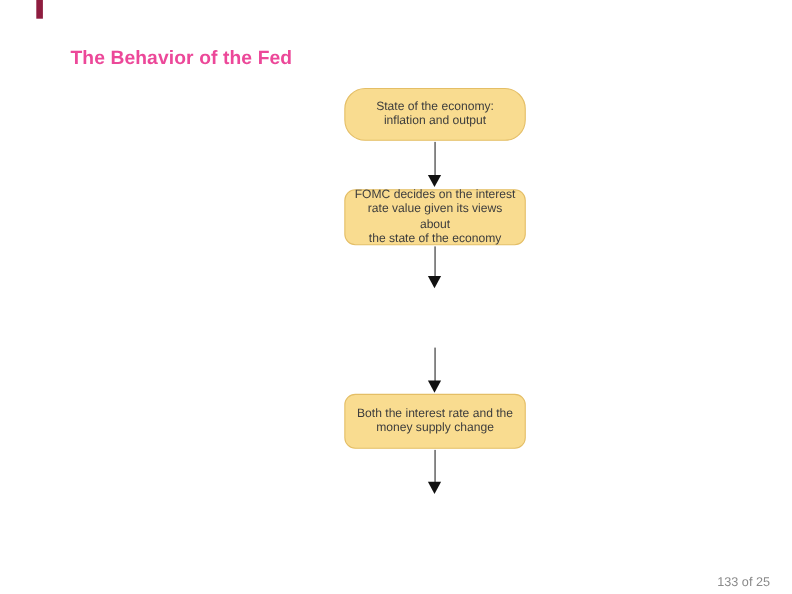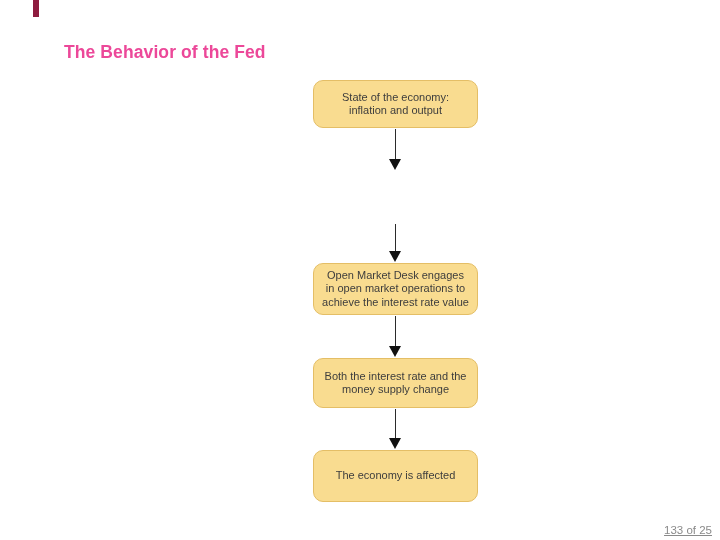--- a/index.html
+++ b/index.html
@@ -44,21 +44,21 @@
     display: flex;
     align-items: center;
     justify-content: center;
     text-align: center;
     color: #3d3d3d;
     font-size: 11px;
     line-height: 13.5px;
     white-space: pre-line;
     padding: 2px 6px;
   }
-  .box-1 { top: 80px;  height: 48px; }
+  .box-1 { top: 80px;  height: 48px; border-radius: 19px; }
   .box-2 { top: 172px; height: 51px; }
   .box-3 { top: 263px; height: 52px; }
   .box-4 { top: 358px; height: 50px; }
   .box-5 { top: 450px; height: 52px; }
 
   .flow-arrow {
     position: absolute;
     left: 389px;
     width: 13px;
   }
@@ -106,61 +106,59 @@
     font-weight: bold;
     color: #9b1a4d;
   }
   .fig-title {
     margin-left: 7px;
     color: #3b3b3b;
   }
 
   .page-indicator {
     position: absolute;
-    right: 8px;
+    right: 20px;
     top: 524px;
     font-size: 11.5px;
     color: #8a8a8a;
-    text-decoration: underline;
   }
 </style>
 </head>
 <body>
 
 <div class="slide">
 
   <div class="red-tick"></div>
 
   <h1 class="slide-title">The Behavior of the Fed</h1>
 
   <div class="flow-box box-1">State of the economy:
 inflation and output</div>
   <div class="flow-arrow arrow-1">
     <div class="line"></div>
     <div class="head"></div>
   </div>
 
+  <div class="flow-box box-2">FOMC decides on the interest
+rate value given its views about
+the state of the economy</div>
   <div class="flow-arrow arrow-2">
     <div class="line"></div>
     <div class="head"></div>
   </div>
 
-  <div class="flow-box box-3">Open Market Desk engages
-in open market operations to
-achieve the interest rate value</div>
   <div class="flow-arrow arrow-3">
     <div class="line"></div>
     <div class="head"></div>
   </div>
 
   <div class="flow-box box-4">Both the interest rate and the
 money supply change</div>
   <div class="flow-arrow arrow-4">
     <div class="line"></div>
     <div class="head"></div>
   </div>
 
-  <div class="flow-box box-5">The economy is affected</div>
 
 
   <div class="page-indicator">133 of 25</div>
 
 </div>
 
 </body></html>

